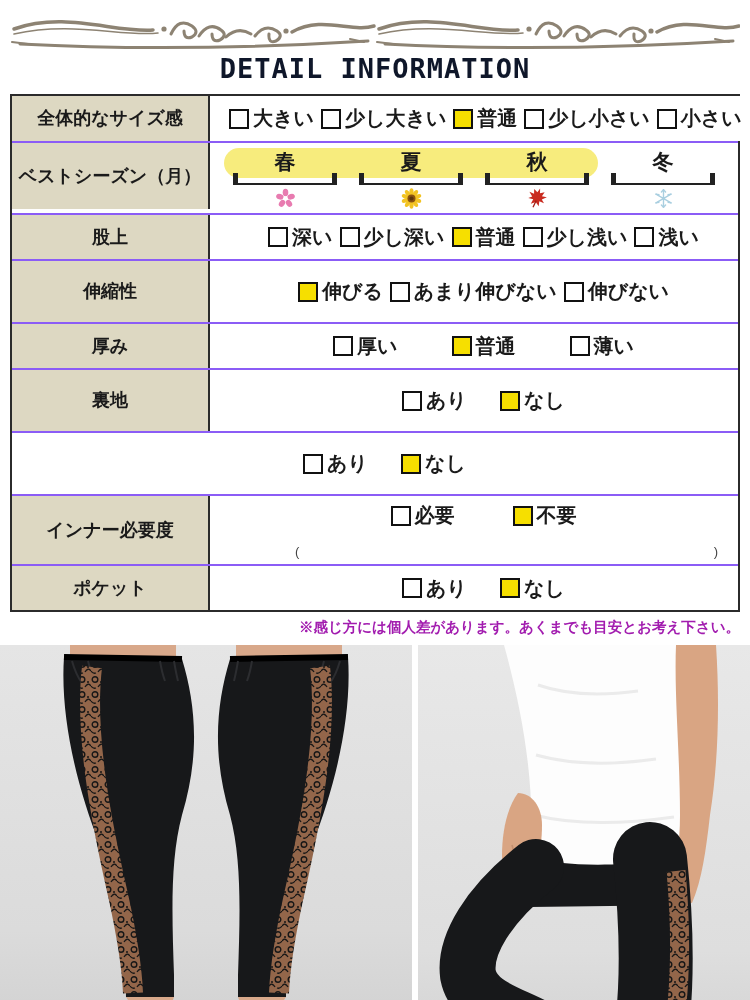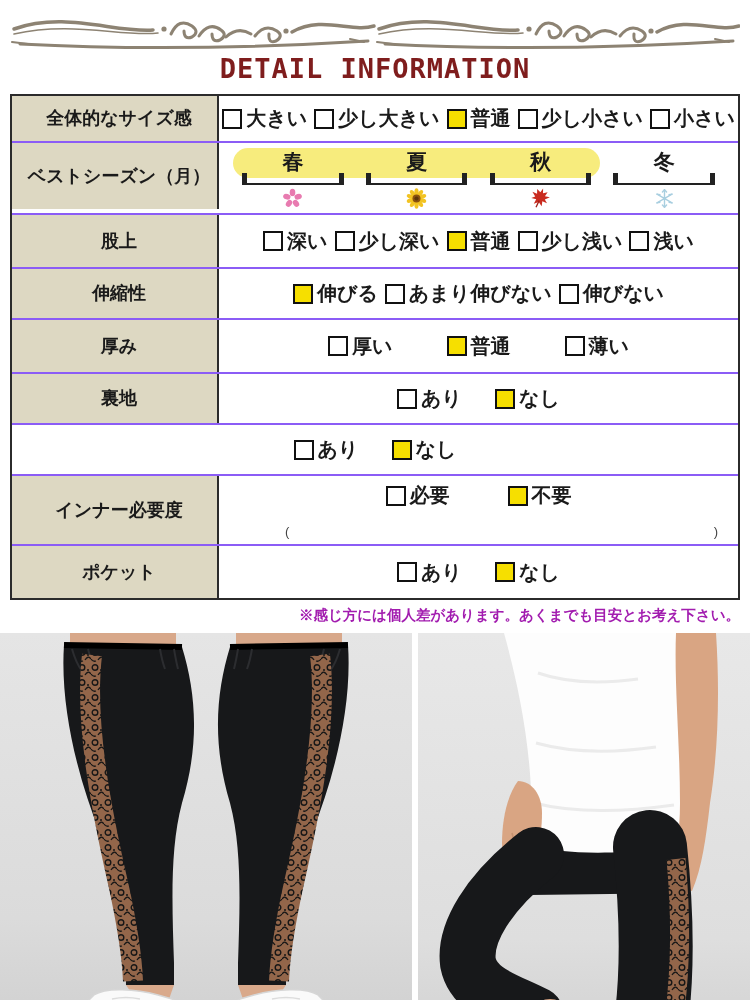--- a/index.html
+++ b/index.html
@@ -4,32 +4,32 @@
 <style>
   html,body{margin:0;padding:0;background:#fff;}
   body{width:750px;font-family:"Liberation Sans",sans-serif;color:#1a1a1a;-webkit-font-smoothing:antialiased;}
   .wrap{width:750px;overflow:hidden;}
 
   
   .ornament{display:block;margin:3px auto 0;}
 
   
   .title{text-align:center;font-family:"DejaVu Sans Mono",monospace;font-weight:bold;
-         font-size:27px;letter-spacing:1px;margin:2px 0 10px;color:#7f1d1d;}
+         font-size:27px;letter-spacing:1px;margin:2px 0 10px;color:#0f172a;}
 
   
   .spec-table{margin:0 10px;border:2px solid #2b2b2b;}
   .spec-row{display:flex;border-top:2px solid #8b5cf6;align-items:stretch;}
   .spec-row:first-child{border-top:none;}
   .spec-label{width:196px;flex:0 0 196px;background:#ddd8c2;border-right:2px solid #2b2b2b;
               display:flex;align-items:center;justify-content:center;text-align:center;
-              font-size:18px;font-weight:bold;line-height:1.15;padding-left:9px;}
+              font-size:18px;font-weight:bold;line-height:1.15;}
   .spec-value{flex:1;display:flex;align-items:center;justify-content:center;
-              font-size:20px;font-weight:bold;white-space:nowrap;background:#fff;gap:9px;}
-  .h45{height:45px}.h66{height:66px}.h44{height:52px}.h43{height:49px}.h68{height:68px}
+              font-size:20px;font-weight:bold;white-space:nowrap;background:#fff;gap:9px;padding-left:19px;}
+  .h45{height:45px}.h66{height:66px}.h44{height:44px}.h43{height:61px}.h68{height:68px}
   .gap-md{gap:54px}.gap-lg{gap:33px}.tight{gap:7px}
 
   .opt{display:inline-flex;align-items:center;gap:4px;}
   .cb{width:16px;height:16px;border:2px solid #111;background:#fff;display:inline-block;flex:0 0 auto;}
   .cb[data-checked="true"]{background:#f6df00;}
 
   
   .seasons{position:relative;display:block;padding:4px 12px 0 12px;}
   .season-pill{position:absolute;left:14px;top:5px;height:30px;width:calc(75% - 22px);
                background:#f7ec7d;border-radius:15px;}

